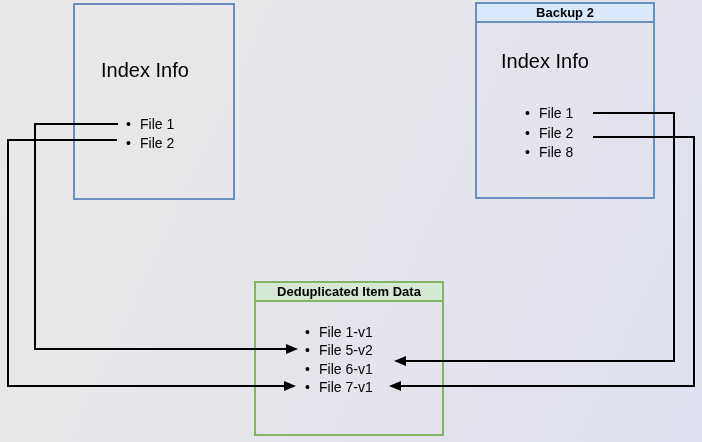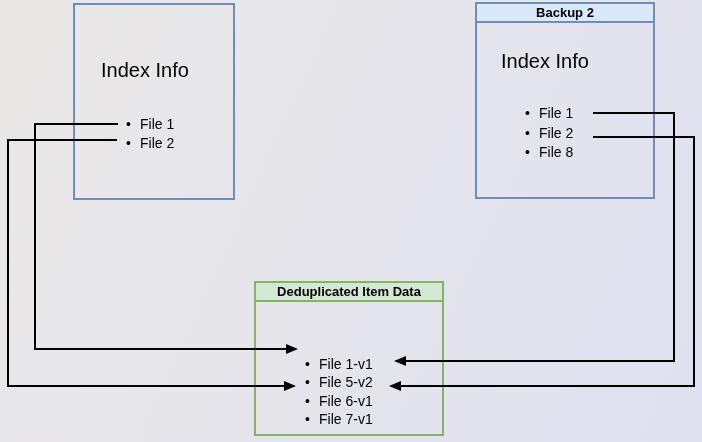--- a/index.html
+++ b/index.html
@@ -42,21 +42,21 @@
     position:relative;
     padding-left:14px;
     white-space:nowrap;
   }
   ul.file-list li::before {
     content:"\2022";
     position:absolute; left:0; top:0;
   }
   #b1-list  { left:51px; top:110px; line-height:19px; }
   #b2-list  { left:48px; top:100px; line-height:19.5px; }
-  #dd-list  { left:49px; top:72px;  line-height:18.3px; }
+  #dd-list  { left:49px; top:40px;  line-height:18.3px; }
   #node-backup1 { left:73px;  top:3px;   width:162px; height:197px; }
   #node-backup2 { left:475px; top:2px;   width:180px; height:197px; }
   #node-dedup   { left:254px; top:281px; width:190px; height:155px; }
   #b1-subtitle { left:26px; top:56px; }
   #b2-subtitle { left:24px; top:48px; }
   svg.connectors {
     position:absolute; left:0; top:0;
     pointer-events:none;
   }
   svg.connectors path.wire {

